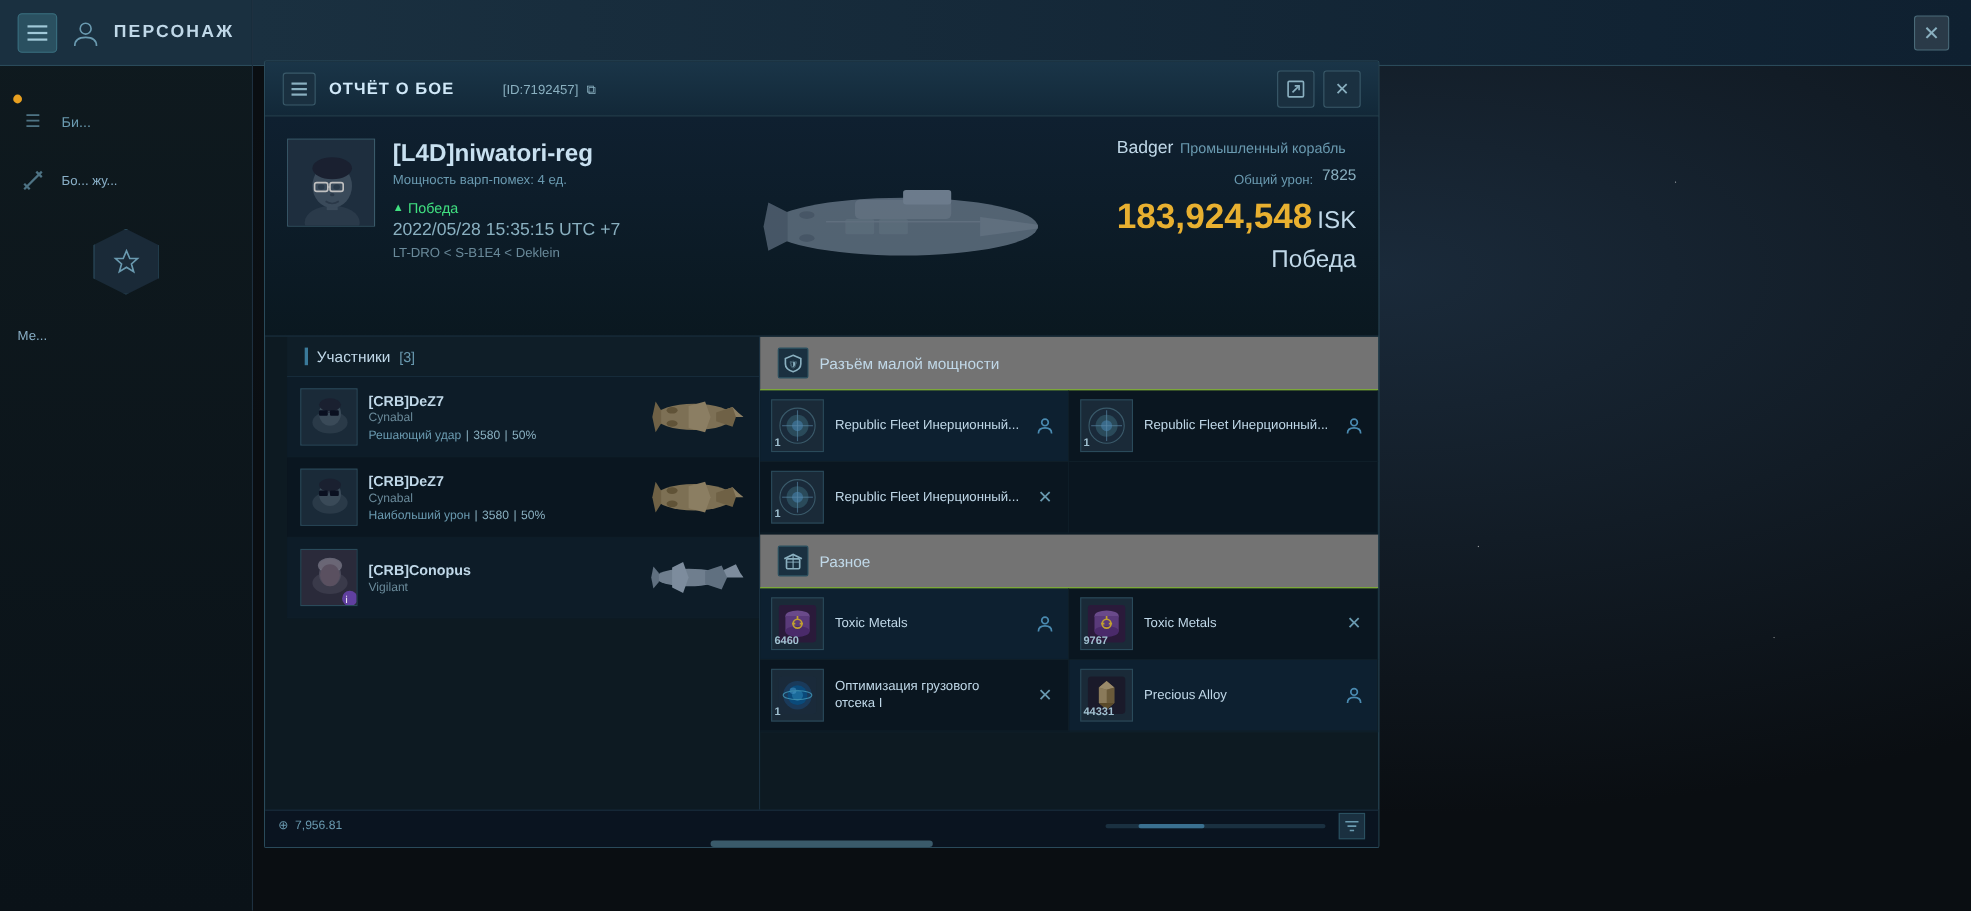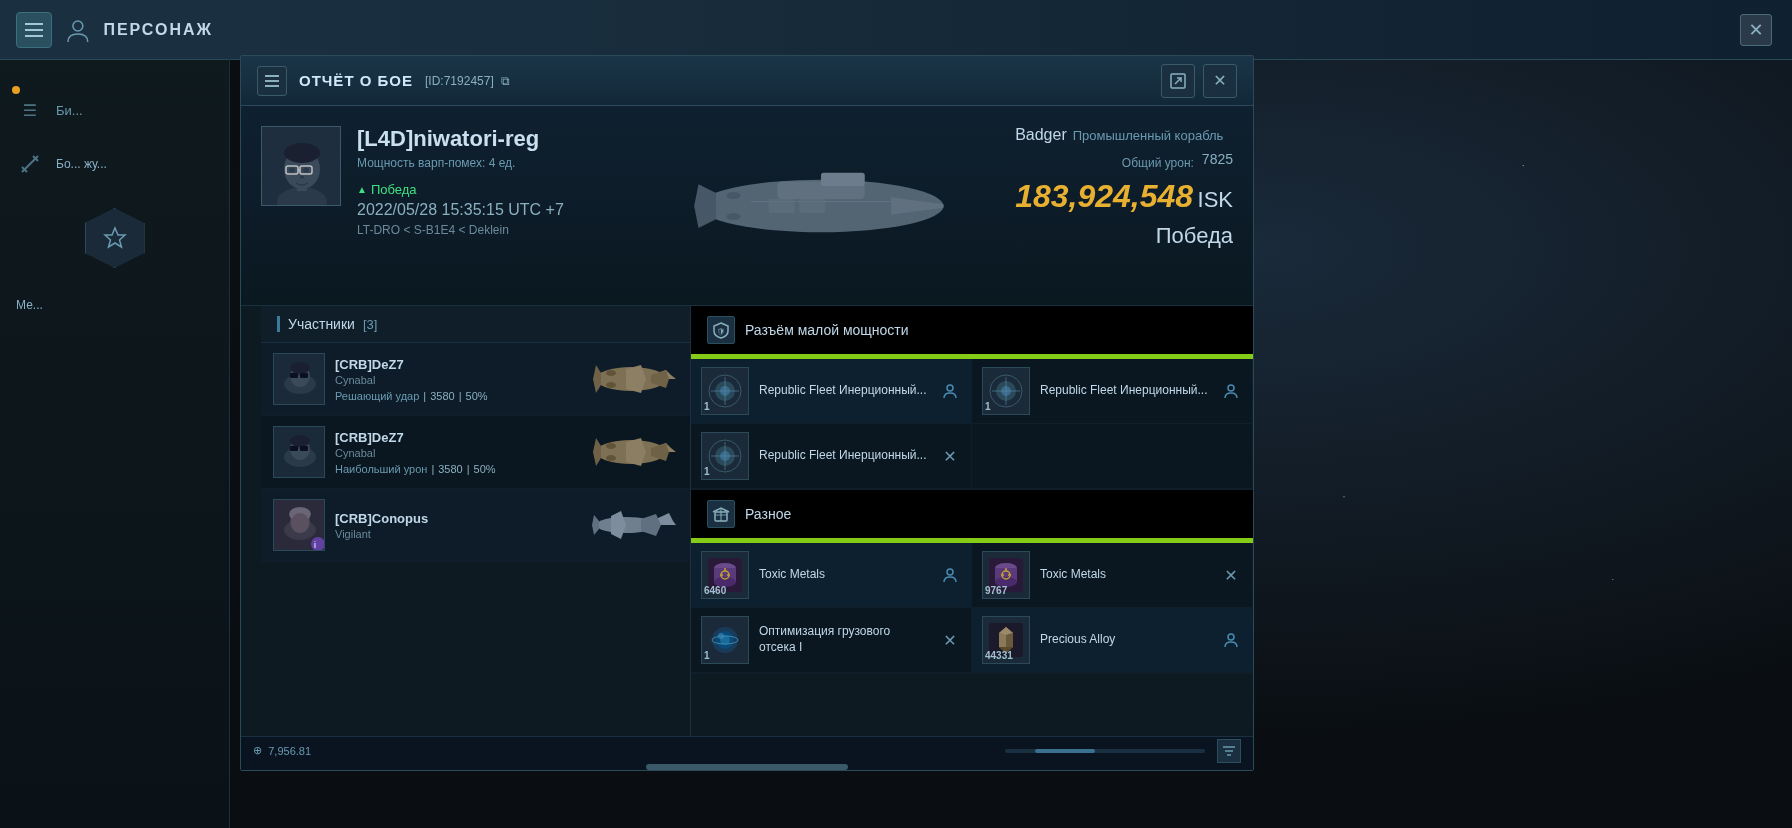--- a/index.html
+++ b/index.html
@@ -213,20 +213,21 @@
     .modal-title {
       color: #d0e8f8;
       font-size: 15px;
       font-weight: bold;
       letter-spacing: 1px;
     }
 
     .modal-id {
       color: #8ab0c0;
       font-size: 12px;
+      margin-left: 32px;
     }
 
     .modal-header-right {
       display: flex;
       gap: 8px;
     }
 
     .modal-btn {
       width: 34px;
       height: 34px;
@@ -356,21 +357,20 @@
     .total-damage-value {
       color: #8ab0c0;
       font-size: 14px;
     }
 
     .isk-value {
       color: #e8b030;
       font-size: 32px;
       font-weight: bold;
       margin-top: 8px;
-      font-style: italic;
     }
 
     .isk-suffix {
       color: #c0d8e8;
       font-size: 22px;
     }
 
     .victory-text {
       color: #c0d8e8;
       font-size: 22px;
@@ -472,22 +472,22 @@
       flex: 1;
       overflow: hidden;
     }
 
     .loot-section {
       border-bottom: 1px solid #0f1e28;
     }
 
     .loot-section-header {
       padding: 10px 16px;
-      background: #000000;
-      border-bottom: 5px solid #84cc16;
+      background: #737373;
+      border-bottom: 1px solid #84cc16;
       display: flex;
       align-items: center;
       gap: 10px;
     }
 
     .loot-icon {
       width: 28px;
       height: 28px;
       background: #1a3040;
       border: 1px solid #2a5060;

